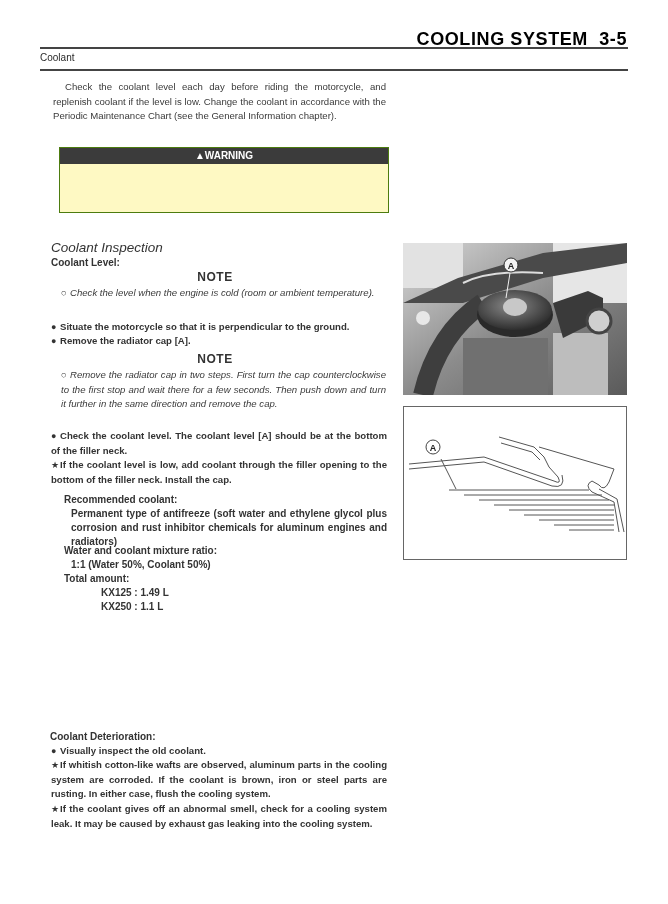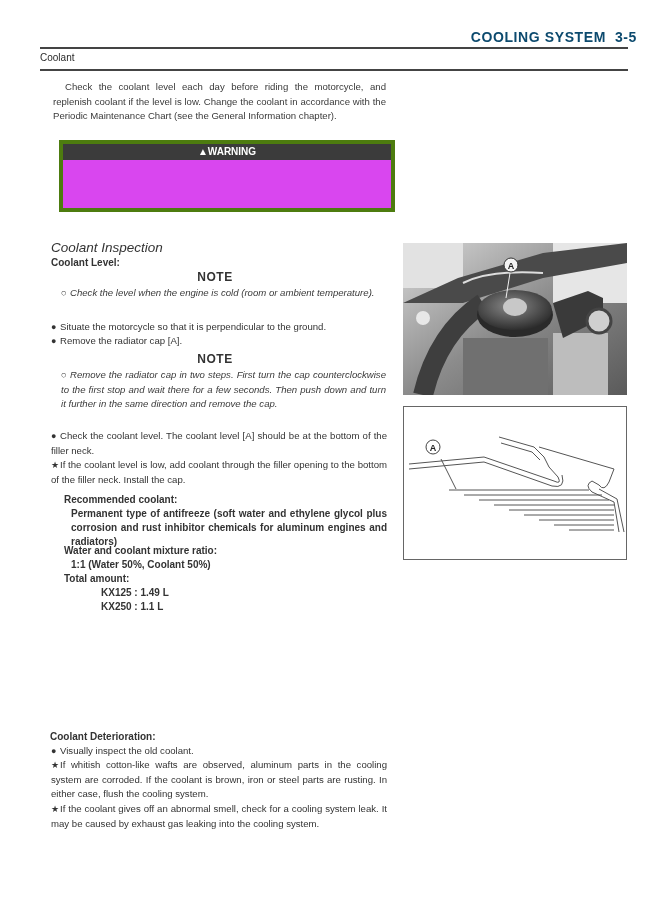--- a/index.html
+++ b/index.html
@@ -2,47 +2,47 @@
 <html><head>
 <meta charset="utf-8">
 <style>
   html, body { margin: 0; padding: 0; }
   body {
     width: 668px; height: 904px; background: #ffffff; position: relative; overflow: hidden;
     font-family: "Liberation Sans", "DejaVu Sans", sans-serif; color: #2b2b2b;
   }
   .abs { position: absolute; }
   .header-title {
-    right: 31px; top: 29px; font-size: 14px; font-weight: bold; letter-spacing: 0.6px; color: #0c4a6e;
+    right: 41px; top: 29px; font-size: 18px; font-weight: bold; letter-spacing: 0.6px; color: #000000;
   }
   .rule { left: 40px; width: 588px; height: 1.5px; background: #444; }
   .section-title { left: 40px; top: 52px; font-size: 10px; color: #2a2a2a; text-align: center; }
   .para {
     left: 53px; top: 80px; width: 333px; font-size: 9.6px; line-height: 14.5px; text-align: justify;
     text-indent: 12px; color: #3a3a3a;
   }
   .warn-box {
-    left: 59px; top: 140px; width: 328px; height: 64px; border: 4px solid #4d7c0f; background: #d946ef;
+    left: 59px; top: 147px; width: 328px; height: 64px; border: 1px solid #4d7c0f; background: #fef9c3;
   }
   .warn-head {
     height: 16px; background: #3b3b3b; color: #fff; font-size: 10px; font-weight: bold;
     text-align: center; line-height: 16px;
   }
   .warn-body {
     padding: 3px 6px 0 6px; font-size: 9px; font-weight: bold; line-height: 13.6px; color: #333;
     text-align: justify;
   }
   .sub-italic { left: 51px; top: 240px; font-size: 13.5px; font-style: italic; color: #333; }
   .sub-bold { left: 51px; top: 257px; font-size: 10px; font-weight: bold; color: #333; }
   .note-head { font-size: 12px; font-weight: bold; letter-spacing: 0.6px; color: #333; text-align: center; width: 340px; left: 45px; }
   .note-text {
     font-size: 9.6px; font-style: italic; line-height: 14.7px; color: #3a3a3a; text-align: justify;
   }
   .note-text .mk { font-style: normal; display: inline-block; width: 9px; }
-  .item { font-size: 9.6px; line-height: 14.6px; color: #333; text-align: justify; }
+  .item { font-size: 9.6px; line-height: 14.6px; color: #333; text-align: justify; font-weight: bold; }
   .item .mk { display: inline-block; width: 9px; font-size: 9px; }
   .spec { font-size: 10px; font-weight: bold; line-height: 13.8px; color: #333; }
   .photo {
     left: 403px; top: 243px; width: 224px; height: 152px; overflow: hidden; background: #9a9a9a;
   }
   .diagram {
     left: 403px; top: 406px; width: 222px; height: 152px; border: 1px solid #666; background: #fff;
   }
 </style>
 </head>

